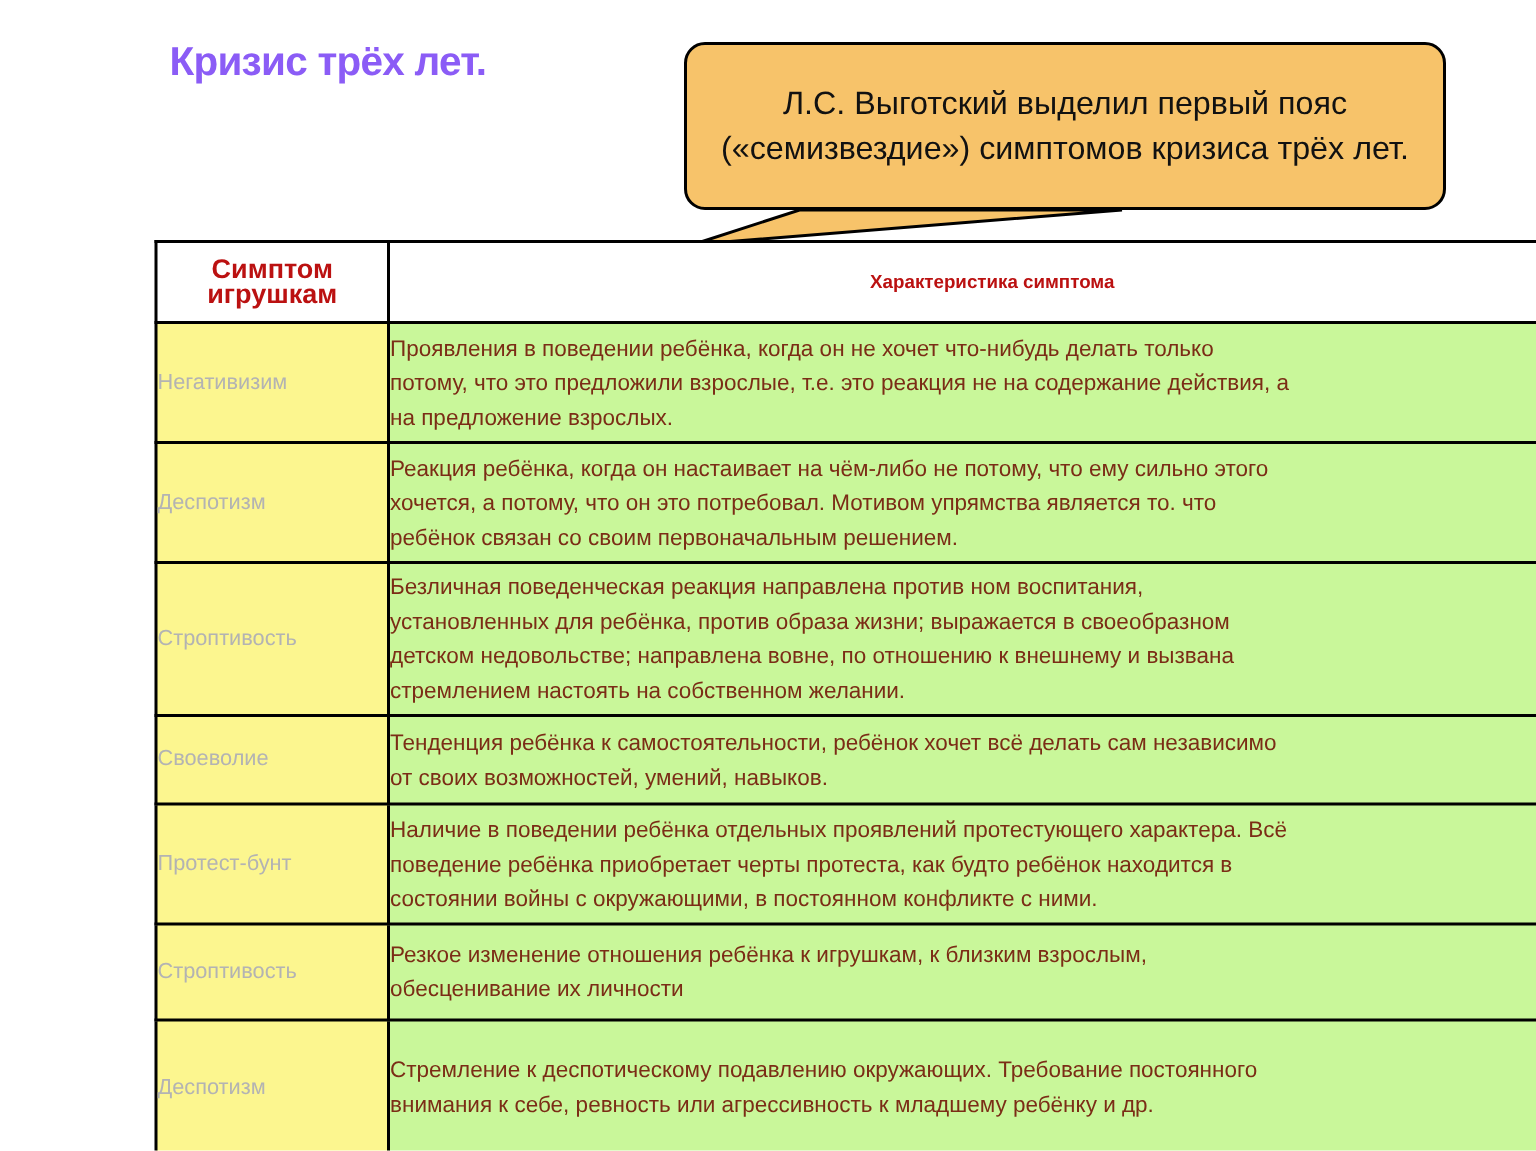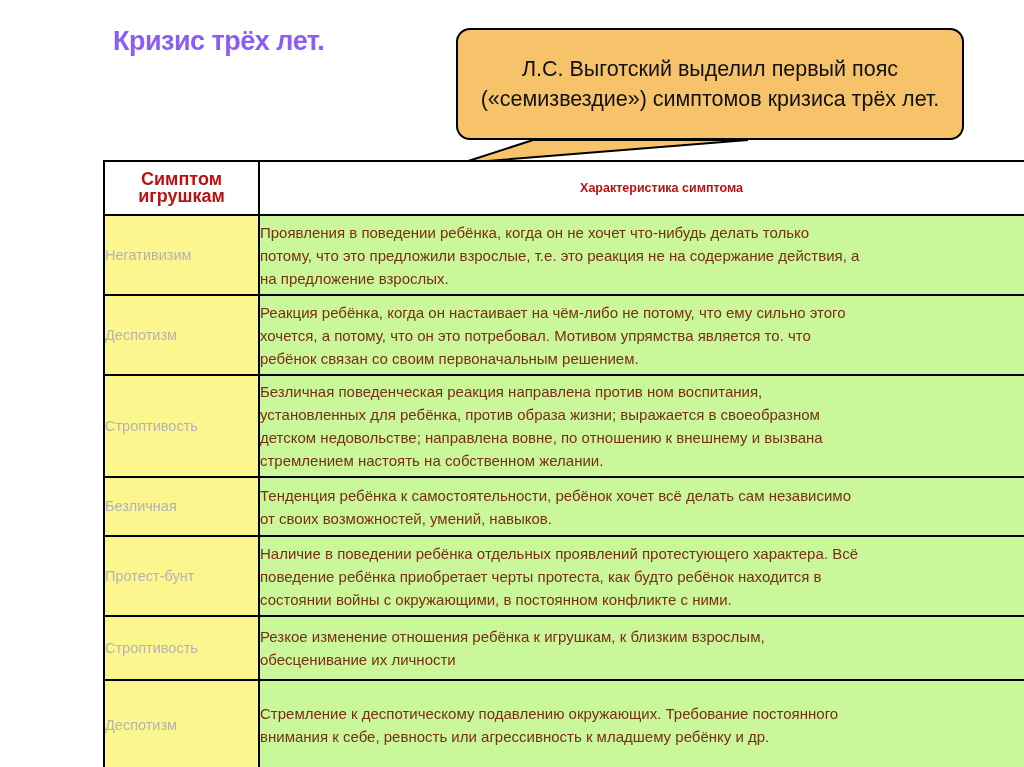--- a/index.html
+++ b/index.html
@@ -171,21 +171,21 @@
     <tr class="r-h4">
       <td class="sym-cell">Строптивость</td>
       <td class="desc-cell">
         <span class="line">Безличная поведенческая реакция направлена против ном воспитания,</span>
         <span class="line">установленных для ребёнка, против образа жизни; выражается в своеобразном</span>
         <span class="line">детском недовольстве; направлена вовне, по отношению к внешнему и вызвана</span>
         <span class="line">стремлением настоять на собственном желании.</span>
       </td>
     </tr>
     <tr class="r-h2">
-      <td class="sym-cell">Безличная</td>
+      <td class="sym-cell">Своеволие</td>
       <td class="desc-cell">
         <span class="line">Тенденция ребёнка к самостоятельности, ребёнок хочет всё делать сам независимо</span>
         <span class="line">от своих возможностей, умений, навыков.</span>
       </td>
     </tr>
     <tr class="r-h3">
       <td class="sym-cell">Протест-бунт</td>
       <td class="desc-cell">
         <span class="line">Наличие в поведении ребёнка отдельных проявлений протестующего характера. Всё</span>
         <span class="line">поведение ребёнка приобретает черты протеста, как будто ребёнок находится в</span>

